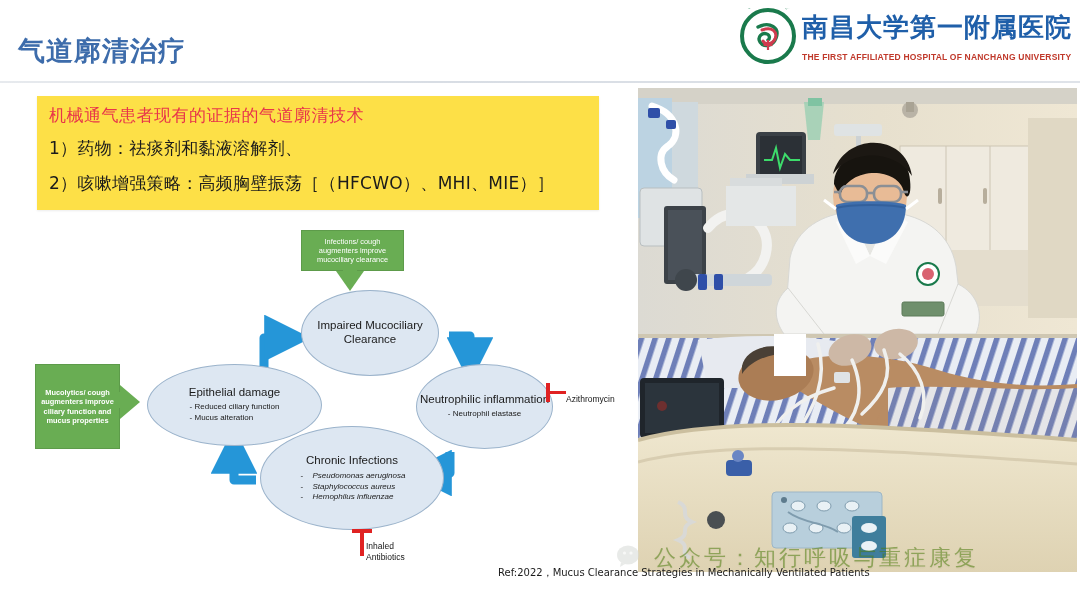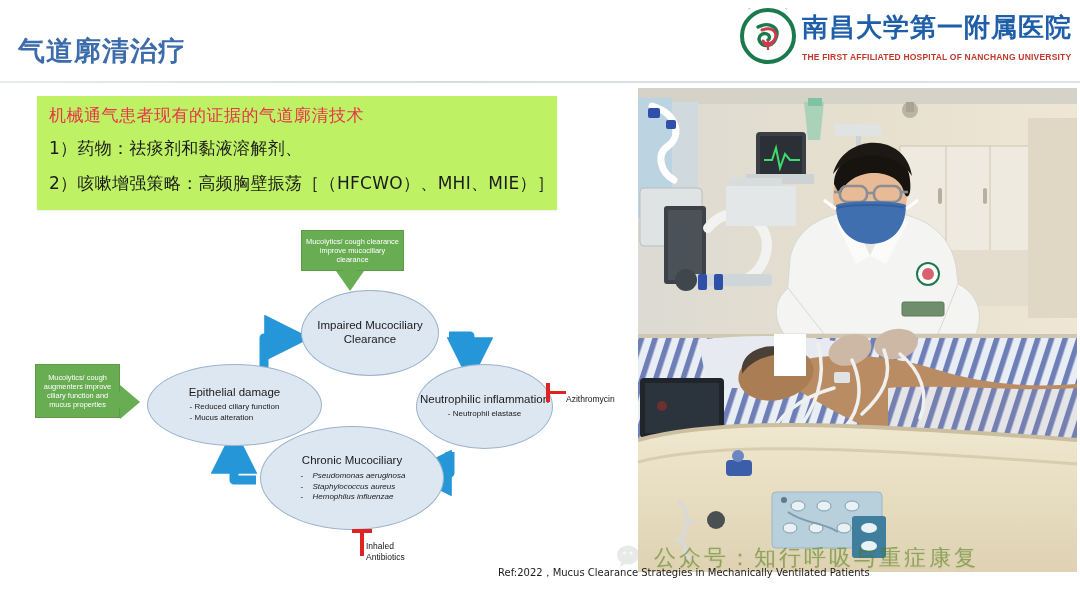--- a/index.html
+++ b/index.html
@@ -28,24 +28,23 @@
     font-size:26px;font-weight:bold;color:#1f5fa9;
     font-family:"DejaVu Sans","Liberation Sans",sans-serif;
     letter-spacing:1px;line-height:1.05;white-space:nowrap;
   }
   .logo-en{
     font-size:8.5px;font-weight:bold;color:#c0392b;letter-spacing:.2px;
     white-space:nowrap;margin-top:10px;
   }
   
   .callout{
-    position:absolute;left:37px;top:96px;width:480px;height:114px;
-    background:#bef264;
+    position:absolute;left:37px;top:96px;width:562px;height:114px;
+    background:#fde047;
     box-shadow:0 1px 2px rgba(0,0,0,.08);
-    padding-left:40px;
   }
   .callout-head{
     position:absolute;left:12px;top:8px;
     color:#e8354a;font-size:17px;font-weight:500;letter-spacing:.5px;
     font-family:"DejaVu Sans","Liberation Sans",sans-serif;
   }
   .callout-line{
     position:absolute;left:12px;color:#1b1b1b;font-size:17px;
     font-family:"DejaVu Sans","Liberation Sans",sans-serif;
     letter-spacing:.3px;white-space:nowrap;
@@ -54,21 +53,21 @@
   .cl2{top:76px;}
   
   .diagram{position:absolute;left:18px;top:218px;width:618px;height:372px;}
   .gbox{
     position:absolute;background:#69ad53;border:1px solid #5d9b4a;
     color:#ffffff;text-align:center;
     display:flex;align-items:center;justify-content:center;
     line-height:1.22;padding:3px;box-sizing:border-box;
   }
   .gbox-top{left:283px;top:12px;width:103px;height:41px;font-size:7.4px;}
-  .gbox-left{left:17px;top:146px;width:85px;height:54px;font-size:7.4px;}
+  .gbox-left{left:17px;top:146px;width:85px;height:85px;font-size:7.4px;font-weight:bold;}
   .gbox-arrow-down{
     position:absolute;left:318px;top:53px;width:0;height:0;
     border-left:14px solid transparent;border-right:14px solid transparent;
     border-top:20px solid #69ad53;
   }
   .gbox-arrow-down-stem{
     position:absolute;left:325px;top:52px;width:14px;height:10px;background:#69ad53;
   }
   .gbox-arrow-right{
     position:absolute;left:102px;top:167px;width:0;height:0;
@@ -184,21 +183,21 @@
 
     <path d="M246,152 L246,120 L266,120" fill="none" stroke="#2596d8" stroke-width="9" stroke-linejoin="round" marker-end="url(#ah)"></path>
 
     <path d="M431,118 L452,118 L452,139" fill="none" stroke="#2596d8" stroke-width="9" stroke-linejoin="round" marker-end="url(#ah)"></path>
 
     <path d="M432,234 L432,255 L414,255" fill="none" stroke="#2596d8" stroke-width="9" stroke-linejoin="round" marker-end="url(#ah)"></path>
 
     <path d="M238,262 L216,262 L216,236" fill="none" stroke="#2596d8" stroke-width="9" stroke-linejoin="round" marker-end="url(#ah)"></path>
   </svg>
 
-  <div class="gbox gbox-top">Mucolytics/ cough clearance improve mucociliary clearance</div>
+  <div class="gbox gbox-top">Infections/ cough augmenters improve mucociliary clearance</div>
   <div class="gbox-arrow-down-stem"></div>
   <div class="gbox-arrow-down"></div>
 
   <div class="gbox gbox-left">Mucolytics/ cough augmenters improve ciliary function and mucus properties</div>
   <div class="gbox-arrow-right-stem"></div>
   <div class="gbox-arrow-right"></div>
 
   <div class="ell ell-imc">
     <div class="ell-title">Impaired Mucociliary Clearance</div>
   </div>
@@ -212,21 +211,21 @@
   </div>
 
   <div class="ell ell-neu">
     <div class="ell-title">Neutrophilic inflammation</div>
     <div class="ell-sub">
       <span class="sline">- Neutrophil elastase</span>
     </div>
   </div>
 
   <div class="ell ell-chr">
-    <div class="ell-title">Chronic Mucociliary</div>
+    <div class="ell-title">Chronic Infections</div>
     <div class="ell-sub">
       <ul>
         <li>Pseudomonas aeruginosa</li>
         <li>Staphylococcus aureus</li>
         <li>Hemophilus influenzae</li>
       </ul>
     </div>
   </div>
 
   <div class="tbar-h-cap"></div>

